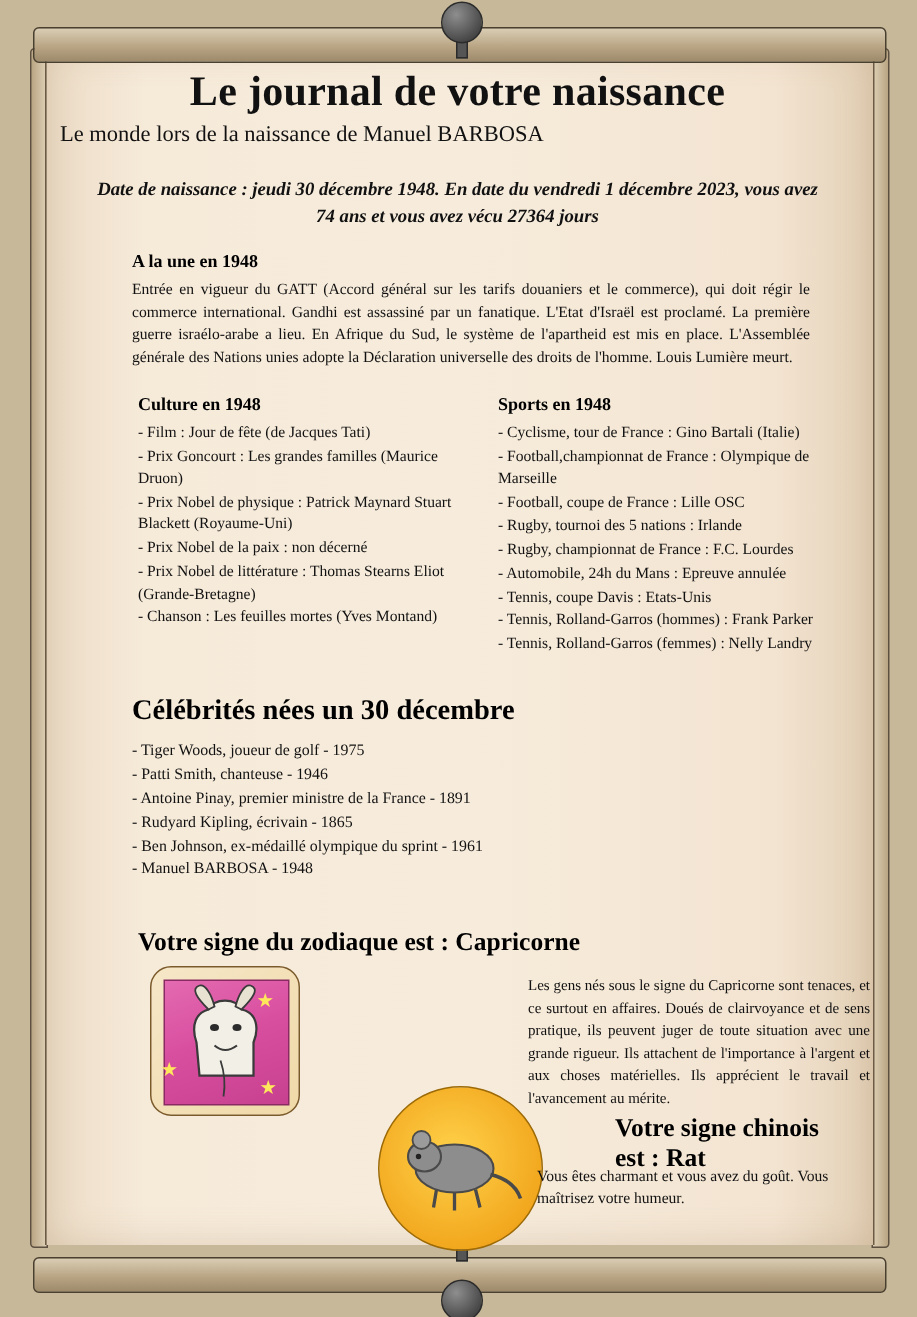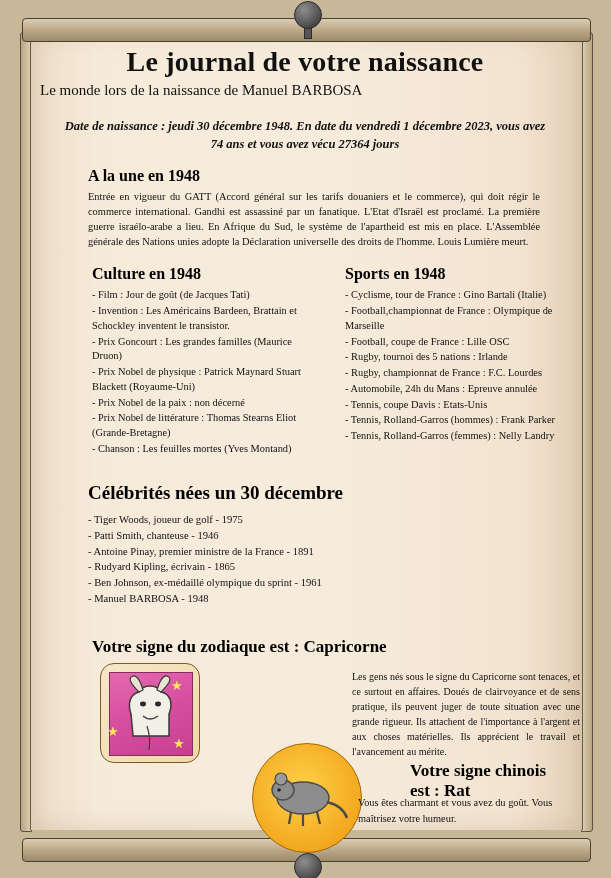--- a/index.html
+++ b/index.html
@@ -58,28 +58,28 @@
     letter-spacing:.2px;
   }
   .subtitle{
     margin:4px 0 0;text-align:left;font-size:15px;color:#111;
   }
   .birth-line{
     margin:18px 22px 0;text-align:center;font-style:italic;font-weight:bold;
     font-size:12.5px;line-height:1.45;color:#111;
   }
   h2.sec{
-    font-size:16px;font-weight:bold;margin:0 0 5px;color:#000;
+    font-size:12px;font-weight:bold;margin:0 0 5px;color:#000;
   }
   .una{margin:14px 0 0 48px;width:452px;}
   .una p{
     margin:0;font-size:10.4px;line-height:1.42;text-align:justify;color:#111;
   }
   .cols{
-    margin:16px 0 0 0;display:flex;gap:38px;padding-left:52px;
+    margin:16px 0 0 0;display:flex;gap:25px;padding-left:52px;
   }
   .col{width:215px;}
   .col ul{list-style:none;margin:0;padding:0;}
   .col li{
     font-size:10.4px;line-height:1.42;color:#111;margin:0 0 1px;
   }
   .celeb{margin:24px 0 0 48px;width:420px;}
   .celeb ul{list-style:none;margin:0;padding:0;}
   .celeb li{font-size:10.6px;line-height:1.5;color:#111;}
 
@@ -146,22 +146,21 @@
 
     <div class="una">
       <h2 class="sec">A la une en 1948</h2>
       <p>Entrée en vigueur du GATT (Accord général sur les tarifs douaniers et le commerce), qui doit régir le commerce international. Gandhi est assassiné par un fanatique. L'Etat d'Israël est proclamé. La première guerre israélo-arabe a lieu. En Afrique du Sud, le système de l'apartheid est mis en place. L'Assemblée générale des Nations unies adopte la Déclaration universelle des droits de l'homme. Louis Lumière meurt.</p>
     </div>
 
     <div class="cols">
       <div class="col">
         <h2 class="sec">Culture en 1948</h2>
         <ul>
-          <li>- Film : Jour de goût (de Jacques Tati)</li>
-          <li>- Invention : Les Américains Bardeen, Brattain et Schockley inventent le transistor.</li>
+          <li>- Film : Jour de fête (de Jacques Tati)</li>
           <li>- Prix Goncourt : Les grandes familles (Maurice Druon)</li>
           <li>- Prix Nobel de physique : Patrick Maynard Stuart Blackett (Royaume-Uni)</li>
           <li>- Prix Nobel de la paix : non décerné</li>
           <li>- Prix Nobel de littérature : Thomas Stearns Eliot (Grande-Bretagne)</li>
           <li>- Chanson : Les feuilles mortes (Yves Montand)</li>
         </ul>
       </div>
       <div class="col">
         <h2 class="sec">Sports en 1948</h2>
         <ul>

